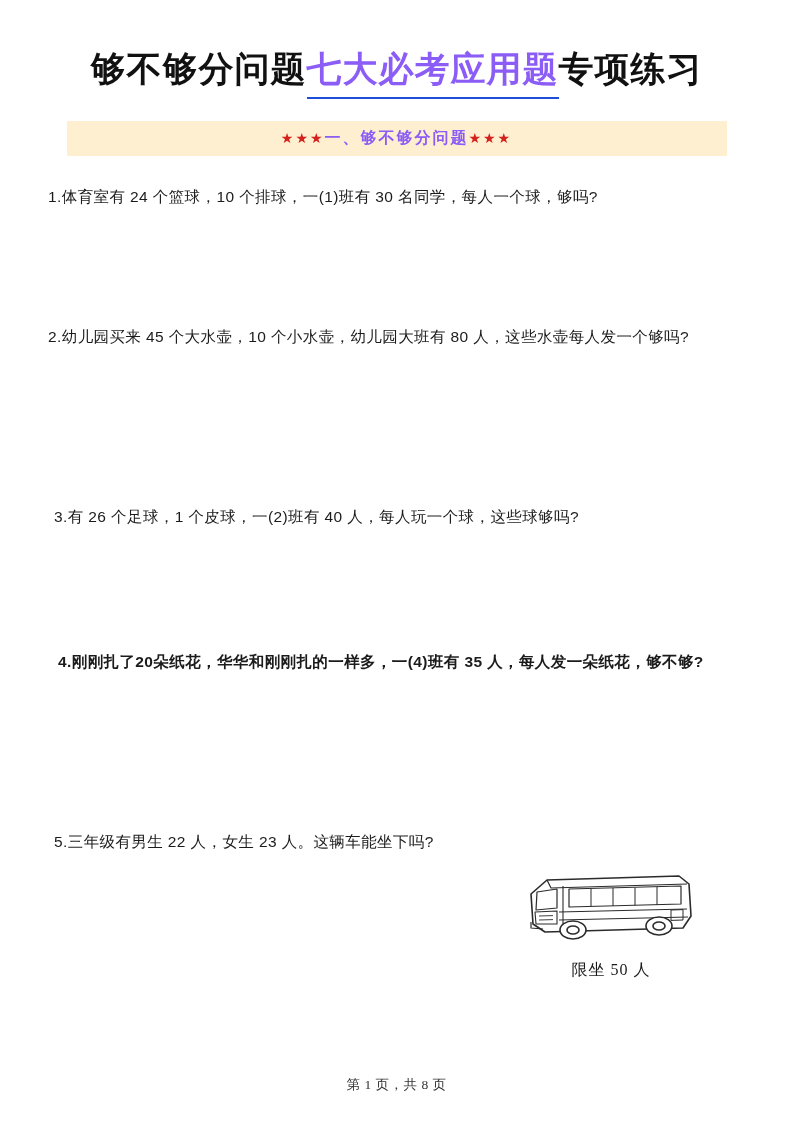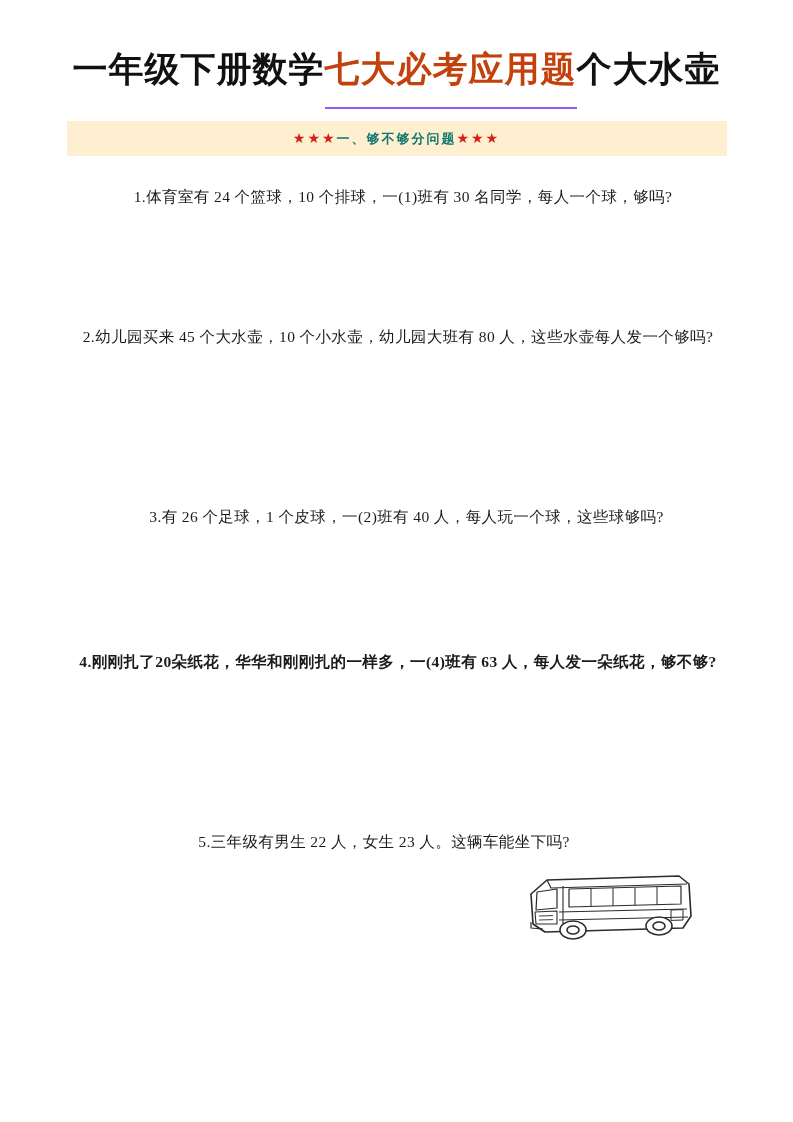--- a/index.html
+++ b/index.html
@@ -31,60 +31,59 @@
     font-size: 35px;
     font-weight: bold;
     letter-spacing: 1px;
     white-space: nowrap;
     font-family: "Liberation Serif", serif;
   }
   .title .black {
     color: #111111;
   }
   .title .red {
-    color: #c2410c;
-    border-bottom: 2px solid #8b5cf6;
-    padding-bottom: 18px;
+    color: #8b5cf6;
+    border-bottom: 2px solid #1d4ed8;
+    padding-bottom: 8px;
   }
 
   
   .banner {
     margin: 28px auto 0 auto;
     width: 660px;
     height: 35px;
     background: #fdefd0;
     display: flex;
     align-items: center;
     justify-content: center;
   }
   .banner-text {
-    color: #0f766e;
+    color: #8b5cf6;
     font-weight: bold;
-    font-size: 13px;
+    font-size: 16px;
     letter-spacing: 2px;
     font-family: Liberation Mono, monospace;
   }
   .star {
     color: #d4211b;
     font-size: 14px;
     letter-spacing: 2px;
   }
 
   
   .problems {
     margin-top: 26px;
     position: relative;
   }
   .problem {
     font-size: 15.5px;
     line-height: 30px;
     color: #1b1b1b;
     letter-spacing: 0.4px;
-    font-family: Liberation Serif, serif;
-    text-align: center;
+    font-family: Liberation Sans, sans-serif;
   }
   .p1 { position: absolute; left: 2px;  top: 0px;   width: 710px; }
   .p2 { position: absolute; left: 2px;  top: 140px; width: 700px; }
   .p3 { position: absolute; left: 8px;  top: 320px; width: 705px; }
   .p4 { position: absolute; left: 12px; top: 465px; width: 680px; font-weight: bold; }
   .p5 { position: absolute; left: 8px;  top: 645px; width: 660px; }
 
   
   .bus-wrap {
     position: absolute;
@@ -111,34 +110,34 @@
     color: #333;
     letter-spacing: 0.5px;
   }
 </style>
 </head>
 <body>
 
 <div class="page">
 
   <div class="title">
-    <span class="black">一年级下册数学</span><span class="red">七大必考应用题</span><span class="black">个大水壶</span>
+    <span class="black">够不够分问题</span><span class="red">七大必考应用题</span><span class="black">专项练习</span>
   </div>
 
   <div class="banner">
     <span class="star">★★★</span>
     <span class="banner-text">一、够不够分问题</span>
     <span class="star">★★★</span>
   </div>
 
   <div class="problems">
     <div class="problem p1">1.体育室有 24 个篮球，10 个排球，一(1)班有 30 名同学，每人一个球，够吗?</div>
     <div class="problem p2">2.幼儿园买来 45 个大水壶，10 个小水壶，幼儿园大班有 80 人，这些水壶每人发一个够吗?</div>
     <div class="problem p3">3.有 26 个足球，1 个皮球，一(2)班有 40 人，每人玩一个球，这些球够吗?</div>
-    <div class="problem p4">4.刚刚扎了20朵纸花，华华和刚刚扎的一样多，一(4)班有 63 人，每人发一朵纸花，够不够?</div>
+    <div class="problem p4">4.刚刚扎了20朵纸花，华华和刚刚扎的一样多，一(4)班有 35 人，每人发一朵纸花，够不够?</div>
     <div class="problem p5">5.三年级有男生 22 人，女生 23 人。这辆车能坐下吗?</div>
 
     <div class="bus-wrap">
       <svg width="200" height="86" viewBox="0 0 200 86">
         <g fill="none" stroke="#2b2b2b" stroke-width="1.6" stroke-linejoin="round">
 
           <path d="M22 62 L20 32 L36 18 L168 14 L178 22 L180 54 L172 66 L34 70 Z" fill="#ffffff"></path>
 
           <path d="M36 18 L40 26 L176 22" stroke-width="1.2"></path>
 
@@ -162,16 +161,18 @@
           <path d="M160 48 L172 47.6 L172 58 L160 58.4 Z" stroke-width="1"></path>
 
           <ellipse cx="62" cy="68" rx="13" ry="9" fill="#ffffff"></ellipse>
           <ellipse cx="62" cy="68" rx="6" ry="4"></ellipse>
           <ellipse cx="148" cy="64" rx="13" ry="9" fill="#ffffff"></ellipse>
           <ellipse cx="148" cy="64" rx="6" ry="4"></ellipse>
 
           <path d="M20 60 L20 66 L32 67" stroke-width="1.2"></path>
         </g>
       </svg>
+      <div class="bus-caption">限坐 50 人</div>
     </div>
   </div>
 
+  <div class="footer">第 1 页，共 8 页</div>
 </div>
 
 </body></html>

